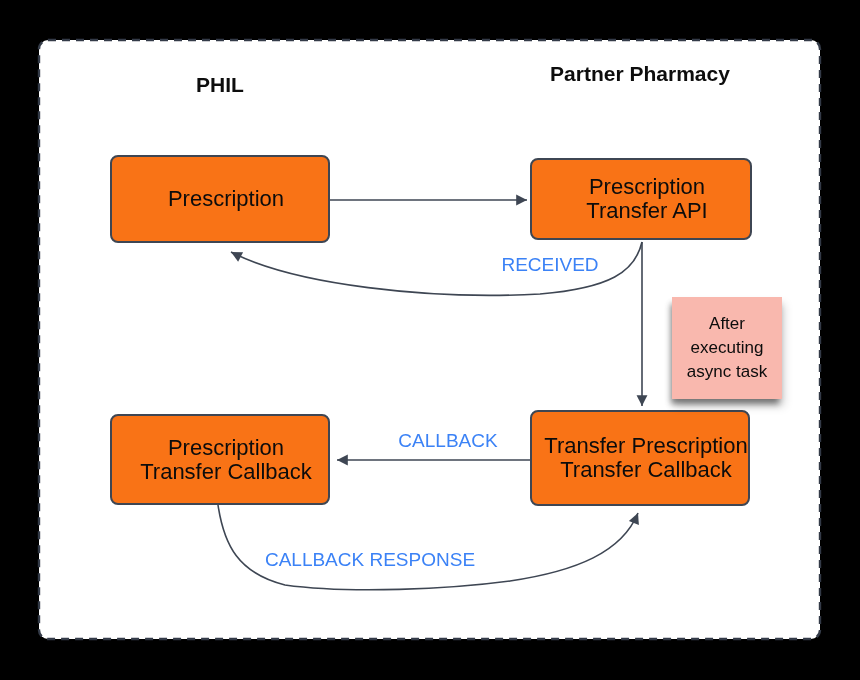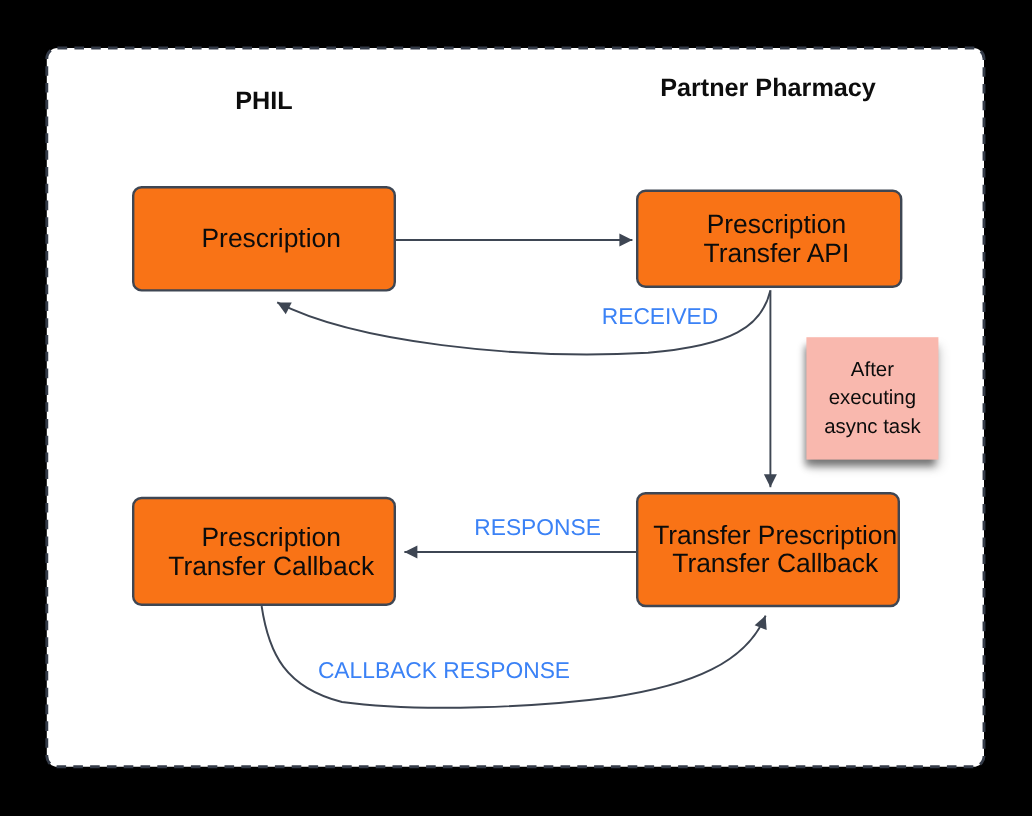--- a/index.html
+++ b/index.html
@@ -61,21 +61,21 @@
     color: #3b82f6;
     white-space: nowrap;
     line-height: 22px;
   }
   .label-received  { left: 470px; top: 254px; width: 160px; }
   .label-confirmed { left: 368px; top: 430px; width: 160px; }
   .label-callback  { left: 240px; top: 549px; width: 260px; }
   .sticky-note {
     position: absolute;
     left: 672px;
-    top: 281px;
+    top: 297px;
     width: 110px;
     height: 102px;
     box-sizing: border-box;
     background: #f9b8ae;
     display: flex;
     flex-direction: column;
     align-items: center;
     justify-content: center;
     text-align: center;
     font-size: 17px;
@@ -128,21 +128,21 @@
     <span>Transfer Callback</span>
   </div>
 
   <div class="node node-trigger">
     <span>Transfer Prescription</span>
     <span>Transfer Callback</span>
   </div>
 
   <div class="edge-label label-received">RECEIVED</div>
 
-  <div class="edge-label label-confirmed">RESPONSE</div>
+  <div class="edge-label label-confirmed">CALLBACK</div>
 
   <div class="edge-label label-callback">CALLBACK RESPONSE</div>
 
   <div class="sticky-note">
     <span>After</span>
     <span>executing</span>
     <span>async task</span>
   </div>
 
 </div>

